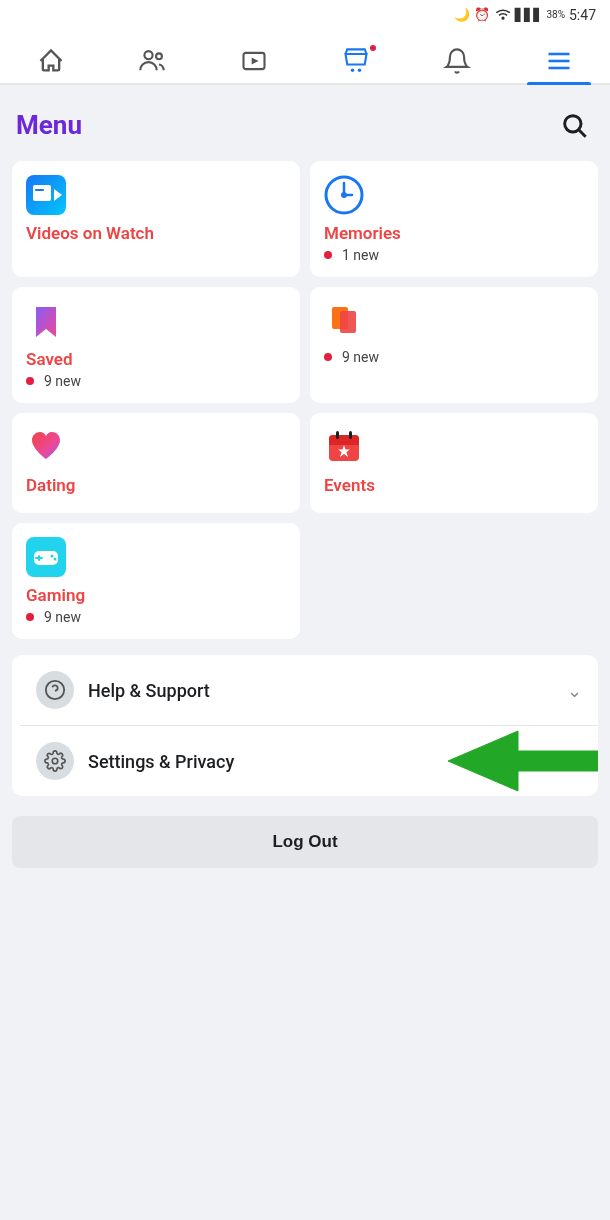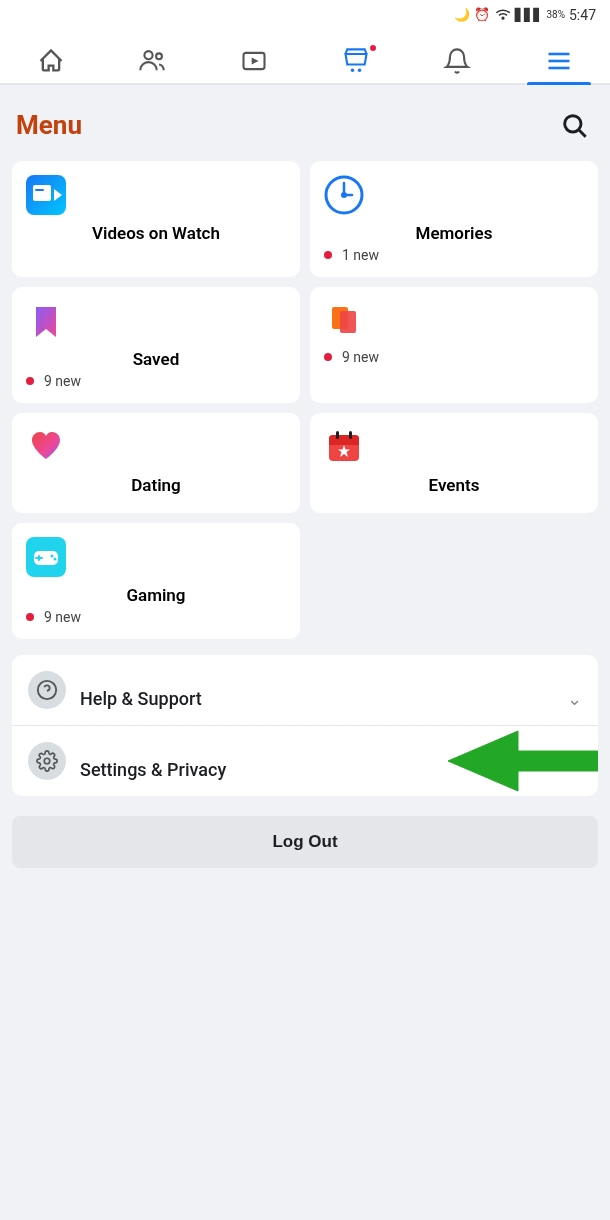--- a/index.html
+++ b/index.html
@@ -80,21 +80,21 @@
     
     .menu-header {
       display: flex;
       justify-content: space-between;
       align-items: center;
       padding: 4px 4px 16px 4px;
     }
     .menu-title {
       font-size: 26px;
       font-weight: 700;
-      color: #c2410c;
+      color: #6d28d9;
     }
     .search-icon-btn {
       width: 40px;
       height: 40px;
       display: flex;
       align-items: center;
       justify-content: center;
       cursor: pointer;
     }
 
@@ -120,23 +120,22 @@
       width: 40px;
       height: 40px;
       margin-bottom: 8px;
       display: flex;
       align-items: center;
       justify-content: center;
     }
     .menu-card-title {
       font-size: 17px;
       font-weight: 600;
-      color: #000000;
+      color: #ef4444;
       margin-bottom: 4px;
-      text-align: center;
     }
     .menu-card-badge {
       display: flex;
       align-items: center;
       gap: 10px;
       font-size: 14px;
       color: #444;
     }
     .badge-dot {
       width: 8px;
@@ -162,25 +161,26 @@
 
     
     .menu-list {
       background: #fff;
       border-radius: 10px;
       overflow: hidden;
       margin-bottom: 10px;
     }
     .menu-list-item {
       display: flex;
-      align-items: flex-end;
+      align-items: center;
       padding: 16px 16px;
       cursor: pointer;
       border-bottom: 1px solid #e4e6ea;
       position: relative;
+      margin-left: 8px;
     }
     .menu-list-item:last-child {
       border-bottom: none;
     }
     .list-icon {
       width: 38px;
       height: 38px;
       border-radius: 50%;
       background: #d8dde1;
       display: flex;

